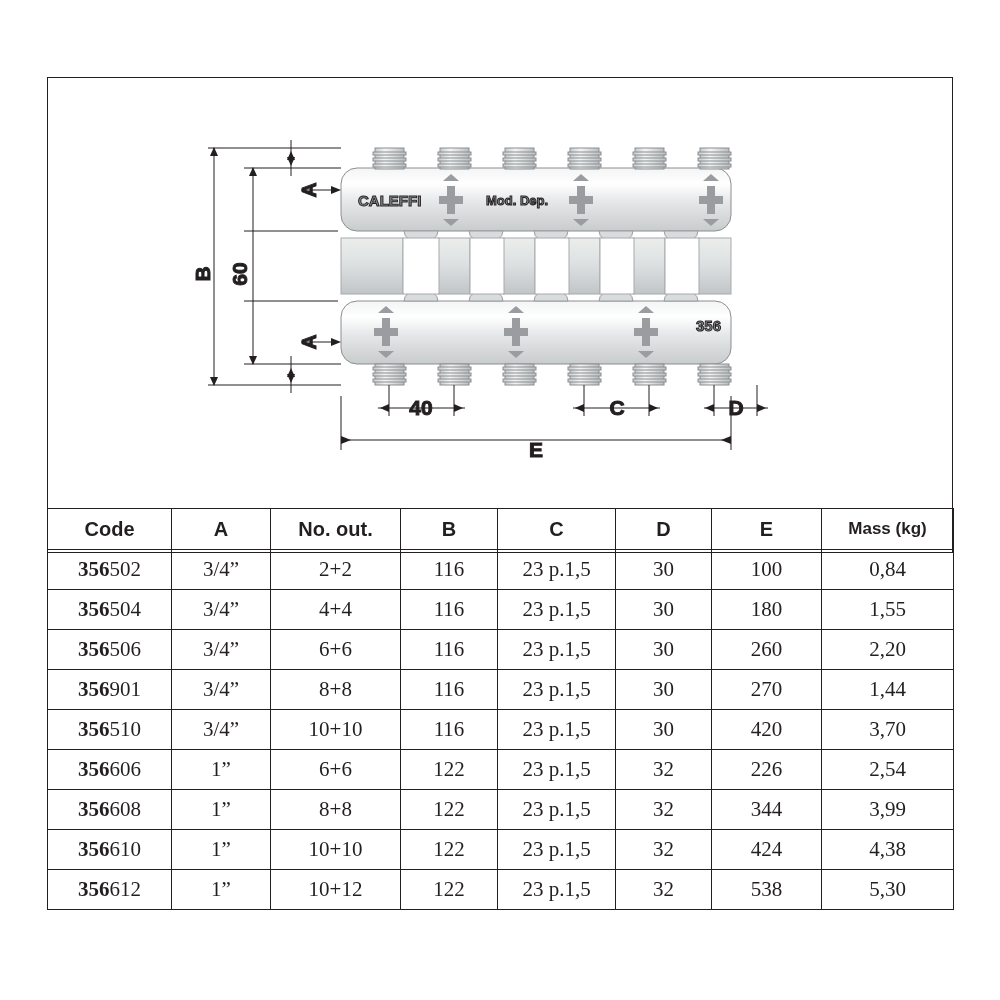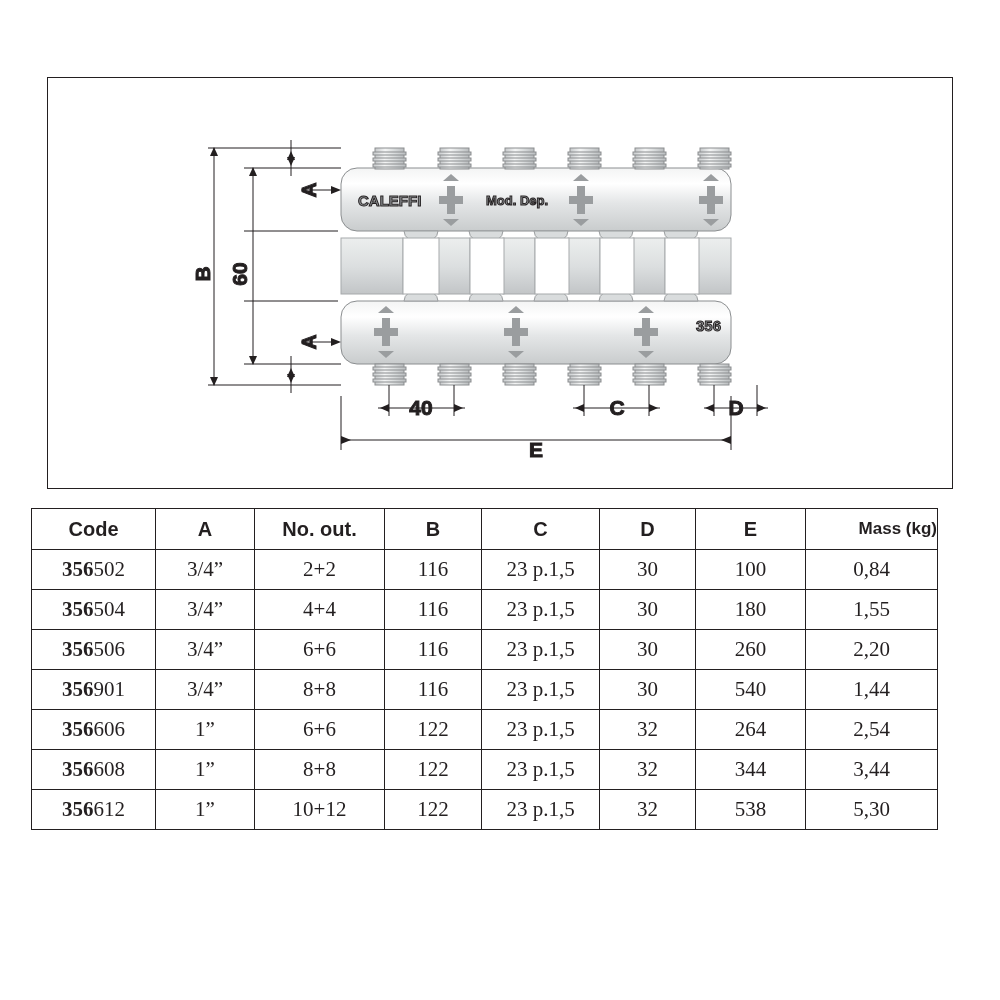--- a/index.html
+++ b/index.html
@@ -14,37 +14,37 @@
     position: relative;
     overflow: hidden;
   }
 
   
   .drawing-panel {
     position: absolute;
     left: 47px;
     top: 77px;
     width: 906px;
-    height: 412px;
+    height: 476px;
     border: 1px solid #231f20;
     background: #ffffff;
     box-sizing: border-box;
   }
   .drawing-stage {
     position: absolute;
     left: 0; top: 0;
     width: 906px;
     height: 412px;
   }
   .drawing-stage svg { display: block; }
 
   
   .spec-table {
     position: absolute;
-    left: 31px;
+    left: 47px;
     top: 508px;
     width: 906px;
     border-collapse: collapse;
     table-layout: fixed;
   }
   .spec-table td, .spec-table th {
     border: 1px solid #231f20;
     text-align: center;
     vertical-align: middle;
     font-family: "Liberation Serif", serif;
@@ -54,21 +54,21 @@
     line-height: 39px;
     white-space: nowrap;
   }
   .spec-table thead th {
     font-family: "Liberation Sans", sans-serif;
     font-weight: bold;
     font-size: 20px;
     height: 40px;
     line-height: 40px;
   }
-  .spec-table thead th.h-mass { font-size: 17px; text-align: right; }
+  .spec-table thead th.h-mass { font-size: 17px; }
   .spec-table tbody td {
     font-size: 21px;
   }
   .code-cell {
     font-family: "Liberation Sans", sans-serif;
     font-size: 20px;
     text-align: center;
   }
   .code-cell .code-prefix {
     font-weight: bold;
@@ -389,42 +389,62 @@
       <td>260</td>
       <td>2,20</td>
     </tr>
     <tr>
       <td class="code-cell"><span class="code-prefix">356</span><span class="code-suffix">901</span></td>
       <td>3/4”</td>
       <td>8+8</td>
       <td>116</td>
       <td>23 p.1,5</td>
       <td>30</td>
-      <td>540</td>
+      <td>270</td>
       <td>1,44</td>
+    </tr>
+    <tr>
+      <td class="code-cell"><span class="code-prefix">356</span><span class="code-suffix">510</span></td>
+      <td>3/4”</td>
+      <td>10+10</td>
+      <td>116</td>
+      <td>23 p.1,5</td>
+      <td>30</td>
+      <td>420</td>
+      <td>3,70</td>
     </tr>
     <tr>
       <td class="code-cell"><span class="code-prefix">356</span><span class="code-suffix">606</span></td>
       <td>1”</td>
       <td>6+6</td>
       <td>122</td>
       <td>23 p.1,5</td>
       <td>32</td>
-      <td>264</td>
+      <td>226</td>
       <td>2,54</td>
     </tr>
     <tr>
       <td class="code-cell"><span class="code-prefix">356</span><span class="code-suffix">608</span></td>
       <td>1”</td>
       <td>8+8</td>
       <td>122</td>
       <td>23 p.1,5</td>
       <td>32</td>
       <td>344</td>
-      <td>3,44</td>
+      <td>3,99</td>
+    </tr>
+    <tr>
+      <td class="code-cell"><span class="code-prefix">356</span><span class="code-suffix">610</span></td>
+      <td>1”</td>
+      <td>10+10</td>
+      <td>122</td>
+      <td>23 p.1,5</td>
+      <td>32</td>
+      <td>424</td>
+      <td>4,38</td>
     </tr>
     <tr>
       <td class="code-cell"><span class="code-prefix">356</span><span class="code-suffix">612</span></td>
       <td>1”</td>
       <td>10+12</td>
       <td>122</td>
       <td>23 p.1,5</td>
       <td>32</td>
       <td>538</td>
       <td>5,30</td>

